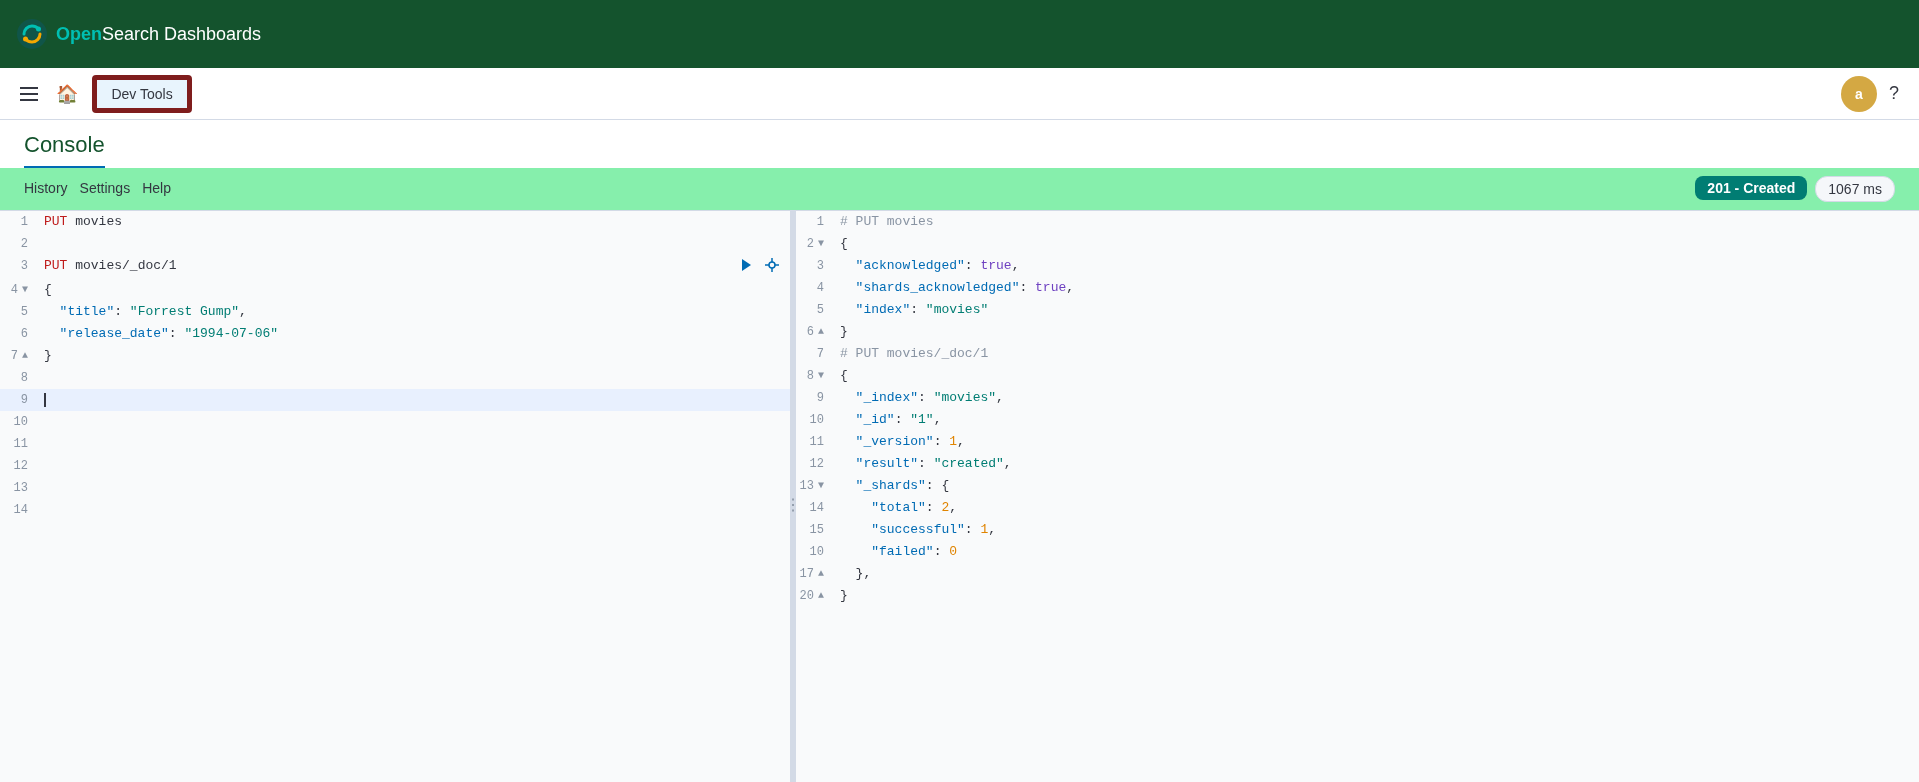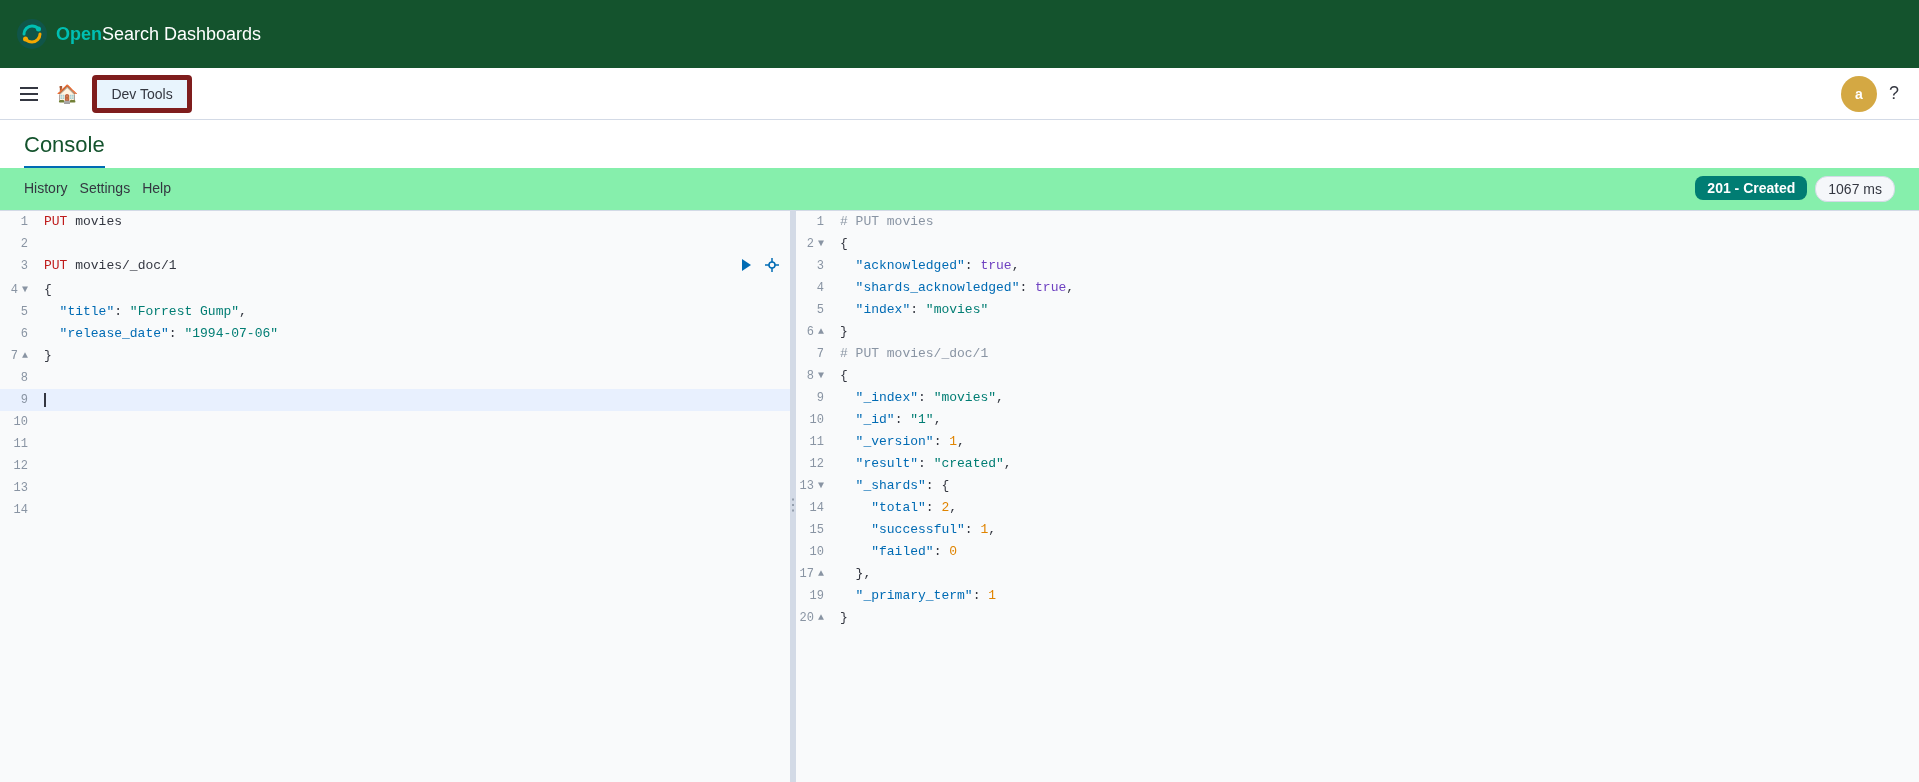--- a/index.html
+++ b/index.html
@@ -508,24 +508,20 @@
           <div class="line-number">10</div>
           <div class="line-content">    <span class="kw-key">"failed"</span><span class="kw-brace">: </span><span class="kw-number">0</span></div>
         </div>
 
         <div class="code-line">
           <div class="line-number">17<span class="fold-arrow">▲</span></div>
           <div class="line-content">  <span class="kw-brace">},</span></div>
         </div>
 
 
-        <div class="code-line">
-          <div class="line-number">19</div>
-          <div class="line-content">  <span class="kw-key">"_primary_term"</span><span class="kw-brace">: </span><span class="kw-number">1</span></div>
-        </div>
 
         <div class="code-line">
           <div class="line-number">20<span class="fold-arrow">▲</span></div>
           <div class="line-content"><span class="kw-brace">}</span></div>
         </div>
 
       </div>
     </div>
   </div>
 </div>

